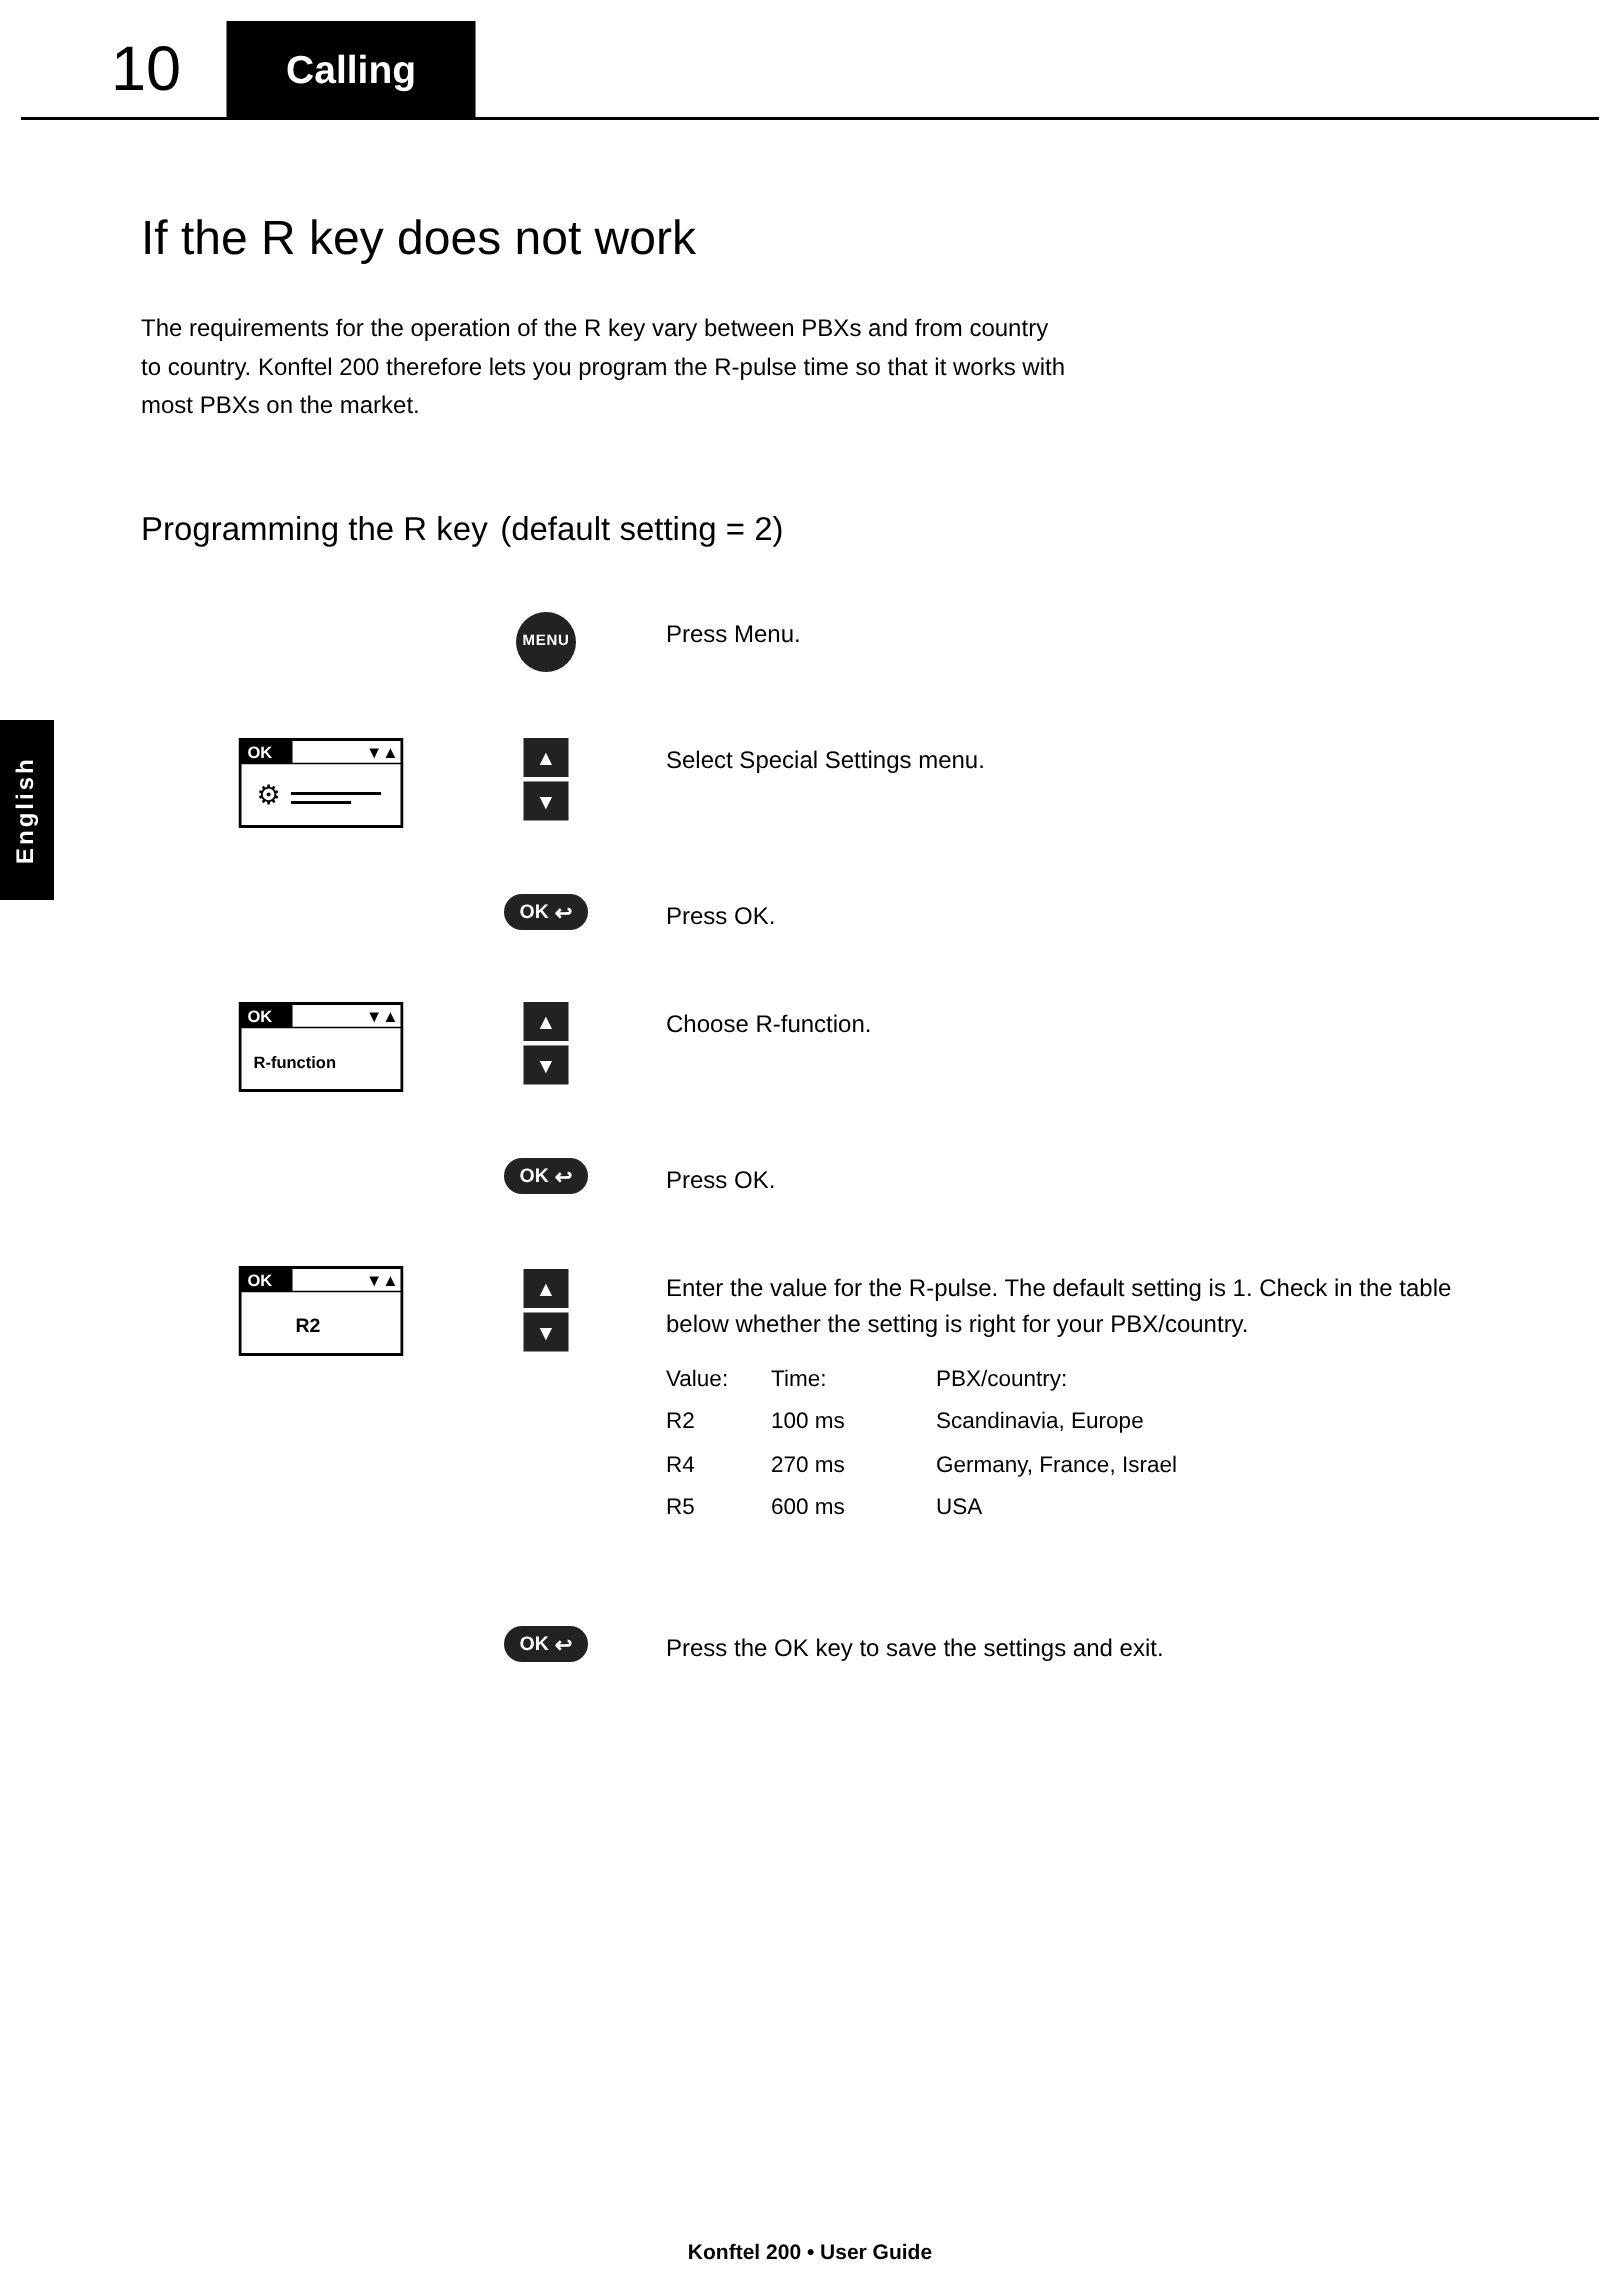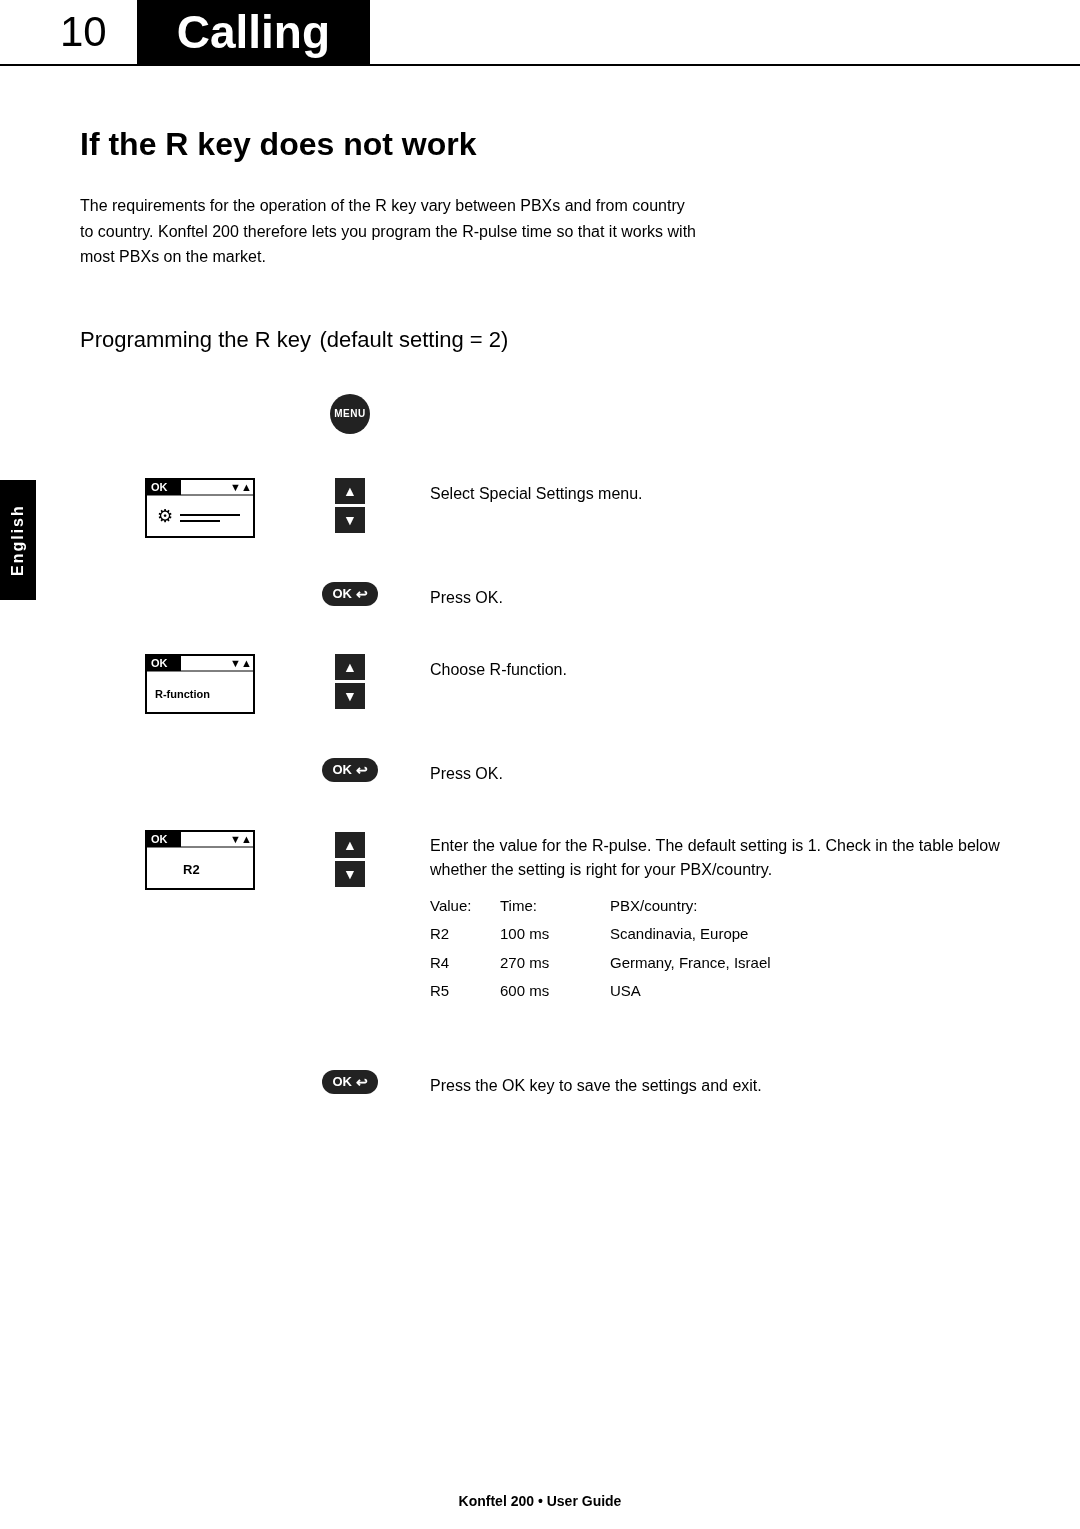--- a/index.html
+++ b/index.html
@@ -11,21 +11,21 @@
       min-height: 1529px;
       position: relative;
       color: #000;
     }
 
     .page {
       width: 1080px;
       min-height: 1529px;
       background: #fff;
       position: relative;
-      padding: 0;
+      padding: 14px;
     }
 
     
     .header-bar {
       display: flex;
       align-items: stretch;
       height: 66px;
       border-bottom: 2px solid #000;
       margin-bottom: 0;
     }
@@ -35,21 +35,21 @@
       font-weight: 300;
       color: #000;
       padding: 8px 30px 8px 60px;
       display: flex;
       align-items: center;
     }
 
     .header-title-box {
       background: #000;
       color: #fff;
-      font-size: 46px;
+      font-size: 26px;
       font-weight: bold;
       padding: 8px 40px;
       display: flex;
       align-items: center;
     }
 
     
     .side-tab {
       position: absolute;
       left: 0;
@@ -70,21 +70,21 @@
       justify-content: center;
     }
 
     
     .content {
       padding: 50px 80px 60px 80px;
     }
 
     .section-title {
       font-size: 32px;
-      font-weight: bold;
+      font-weight: normal;
       margin-bottom: 30px;
       margin-top: 10px;
     }
 
     .intro-text {
       font-size: 16px;
       line-height: 1.6;
       margin-bottom: 50px;
       max-width: 620px;
     }
@@ -243,20 +243,21 @@
 
     <div class="steps-area">
 
       <div class="step-row">
         <div class="step-device">
           
         </div>
         <div class="step-icon">
           <div class="icon-btn menu-btn">MENU</div>
         </div>
+        <div class="step-text">Press Menu.</div>
       </div>
 
       <div class="step-row">
         <div class="step-device">
 
           <svg width="110" height="60" viewBox="0 0 110 60">
             <rect x="1" y="1" width="108" height="58" fill="white" stroke="black" stroke-width="2"></rect>
             <rect x="1" y="1" width="35" height="16" fill="black"></rect>
             <text x="6" y="13" fill="white" font-size="11" font-weight="bold" font-family="Arial">OK</text>
             <text x="85" y="13" fill="black" font-size="11" font-family="Arial">▼▲</text>

